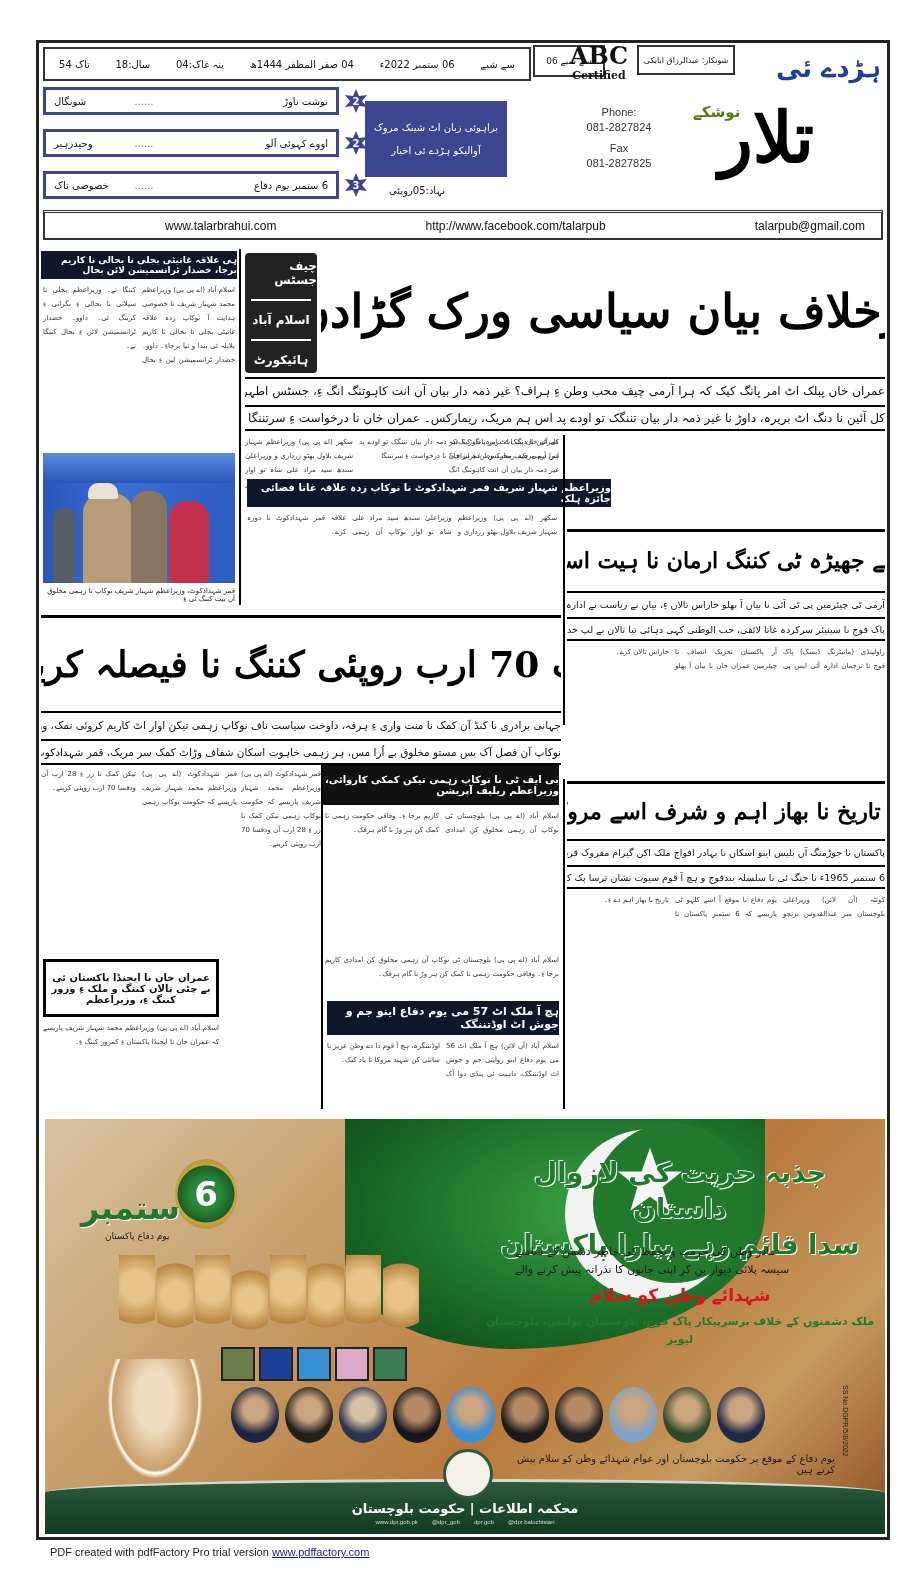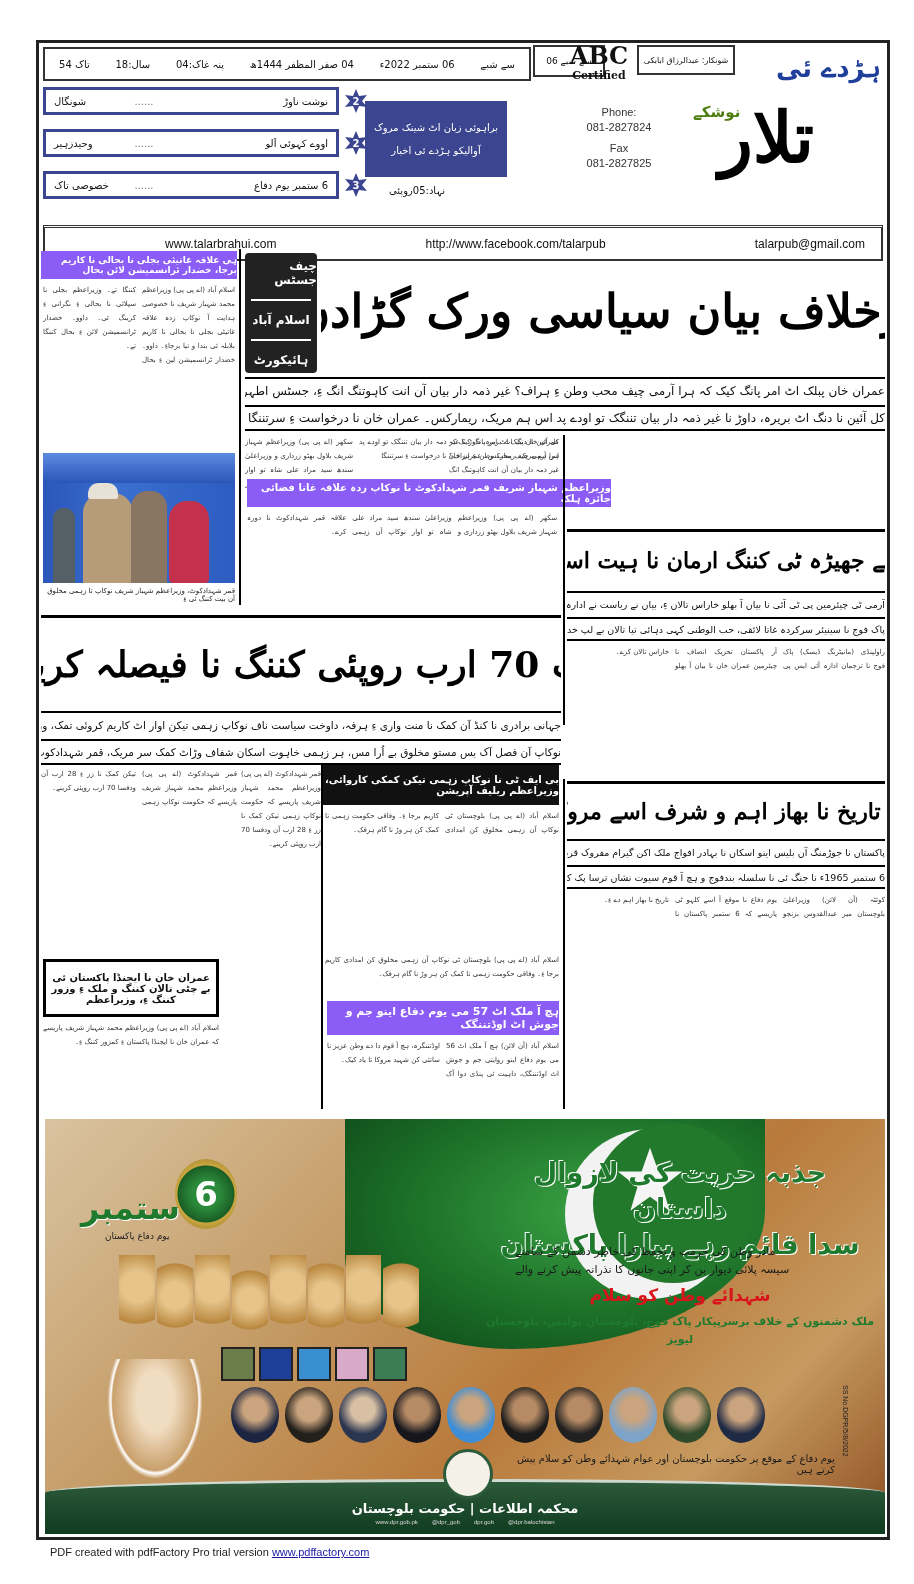--- a/index.html
+++ b/index.html
@@ -17,23 +17,23 @@
   .star b { position:absolute; color:#fff; font-size:10px; font-weight:bold; }
   .bluebox { position:absolute; left:326px; top:58px; width:142px; height:76px; background:#3b4590; color:#fff; font-size:10px; display:flex; flex-direction:column; justify-content:center; align-items:center; gap:12px; direction:rtl; }
   .price { position:absolute; left:350px; top:142px; font-size:10px; direction:rtl; }
   .dbox { position:absolute; left:494px; top:2px; width:72px; height:32px; border:2px solid #333; font-size:9px; display:flex; align-items:center; justify-content:center; direction:rtl; }
   .abc { position:absolute; left:520px; top:0; width:80px; text-align:center; font-family:"DejaVu Serif", serif; }
   .abc .big { font-size:24px; font-weight:bold; line-height:26px; }
   .abc .small { font-size:11px; font-weight:bold; }
   .owner { position:absolute; left:598px; top:2px; width:98px; height:30px; border:2px solid #333; font-size:8px; display:flex; align-items:center; justify-content:center; direction:rtl; }
   .contact { position:absolute; left:540px; top:62px; width:80px; text-align:center; font-family:"Liberation Sans", sans-serif; font-size:11px; line-height:15px; color:#333; }
   .logo { position:absolute; left:640px; top:10px; width:204px; height:150px; }
-  .linkbar { position:absolute; left:4px; top:182px; width:840px; height:36px; border:2px solid #333; border-top:3px double #333; display:flex; align-items:center; justify-content:space-between; padding:0 16px 0 120px; font-family:"Liberation Sans", sans-serif; font-size:12px; color:#111; }
+  .linkbar { position:absolute; left:4px; top:167px; width:840px; height:30px; border:2px solid #333; border-top:3px double #333; display:flex; align-items:center; justify-content:space-between; padding:0 16px 0 120px; font-family:"Liberation Sans", sans-serif; font-size:12px; color:#111; }
   .col-text { font-size:7px; line-height:14px; color:#333; direction:rtl; text-align:justify; overflow:hidden; }
-  .blackbar { background:#8b5cf6; color:#fff; direction:rtl; display:flex; align-items:center; justify-content:center; font-weight:bold; }
+  .blackbar { background:#0f172a; color:#fff; direction:rtl; display:flex; align-items:center; justify-content:center; font-weight:bold; }
   .headline { direction:rtl; font-family:"DejaVu Serif", serif; font-weight:bold; color:#000; white-space:nowrap; display:flex; align-items:center; justify-content:center; overflow:hidden; }
   .subline { direction:rtl; font-size:12px; white-space:nowrap; overflow:hidden; display:flex; align-items:center; border-top:2px solid #000; }
   .rule-v { position:absolute; background:#000; }
   .photo { position:absolute; overflow:hidden; }
   .ad { position:absolute; left:6px; top:1076px; width:840px; height:415px; overflow:hidden;
         background: linear-gradient(135deg,#d9c3a0 0%,#c49a64 35%,#b97a3c 60%,#c69a60 80%,#8e4f22 100%); }
   .footer-note { position:absolute; left:18px; top:1546px; font-family:"Liberation Sans", sans-serif; font-size:11px; color:#222;padding-left:32px; }
   .footer-note a { color:#1a1aa6; text-decoration:underline; }
 </style>
 </head>

